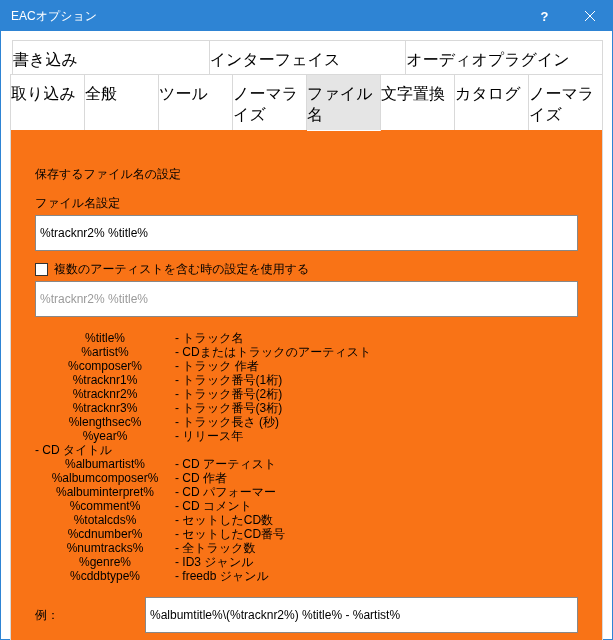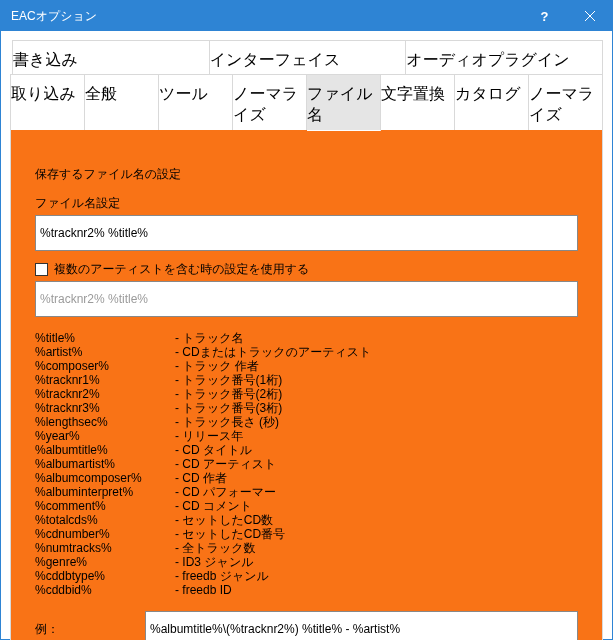--- a/index.html
+++ b/index.html
@@ -110,21 +110,21 @@
     margin-right: 6px;
     background: #fff;
     flex-shrink: 0;
   }
   .vars {
     margin-top: 14px;
     font-size: 12px;
     line-height: 14px;
   }
   .var-row { display: flex; }
-  .var-key { width: 140px; flex-shrink: 0; }
+  .var-key { width: 140px; flex-shrink: 0; text-align: center; }
   .var-desc { }
   .example-row {
     display: flex; align-items: center;
     margin-top: 14px;
   }
   .example-label { width: 110px; flex-shrink: 0; }
   .example-row .text-input { flex: 1; }
   .footer {
     height: 48px;
     display: flex; align-items: center; justify-content: flex-end;
@@ -207,21 +207,20 @@
             </div>
             <div class="var-row">
               <div class="var-key">%lengthsec%</div>
               <div class="var-desc">- トラック長さ (秒)</div>
             </div>
             <div class="var-row">
               <div class="var-key">%year%</div>
               <div class="var-desc">- リリース年</div>
             </div>
             <div class="var-row">
-              <div class="var-key">%albumtitle%</div>
               <div class="var-desc">- CD タイトル</div>
             </div>
             <div class="var-row">
               <div class="var-key">%albumartist%</div>
               <div class="var-desc">- CD アーティスト</div>
             </div>
             <div class="var-row">
               <div class="var-key">%albumcomposer%</div>
               <div class="var-desc">- CD 作者</div>
             </div>
@@ -245,24 +244,20 @@
               <div class="var-key">%numtracks%</div>
               <div class="var-desc">- 全トラック数</div>
             </div>
             <div class="var-row">
               <div class="var-key">%genre%</div>
               <div class="var-desc">- ID3 ジャンル</div>
             </div>
             <div class="var-row">
               <div class="var-key">%cddbtype%</div>
               <div class="var-desc">- freedb ジャンル</div>
-            </div>
-            <div class="var-row">
-              <div class="var-key">%cddbid%</div>
-              <div class="var-desc">- freedb ID</div>
             </div>
           </div>
 
         <div class="example-row">
           <span class="example-label">例：</span>
           <input class="text-input" type="text" value="%albumtitle%\(%tracknr2%) %title% - %artist%" style="">
         </div>
 
         <div class="checkbox-row" style="margin-top:12px;align-items:center;">
           <div class="checkbox"></div>

